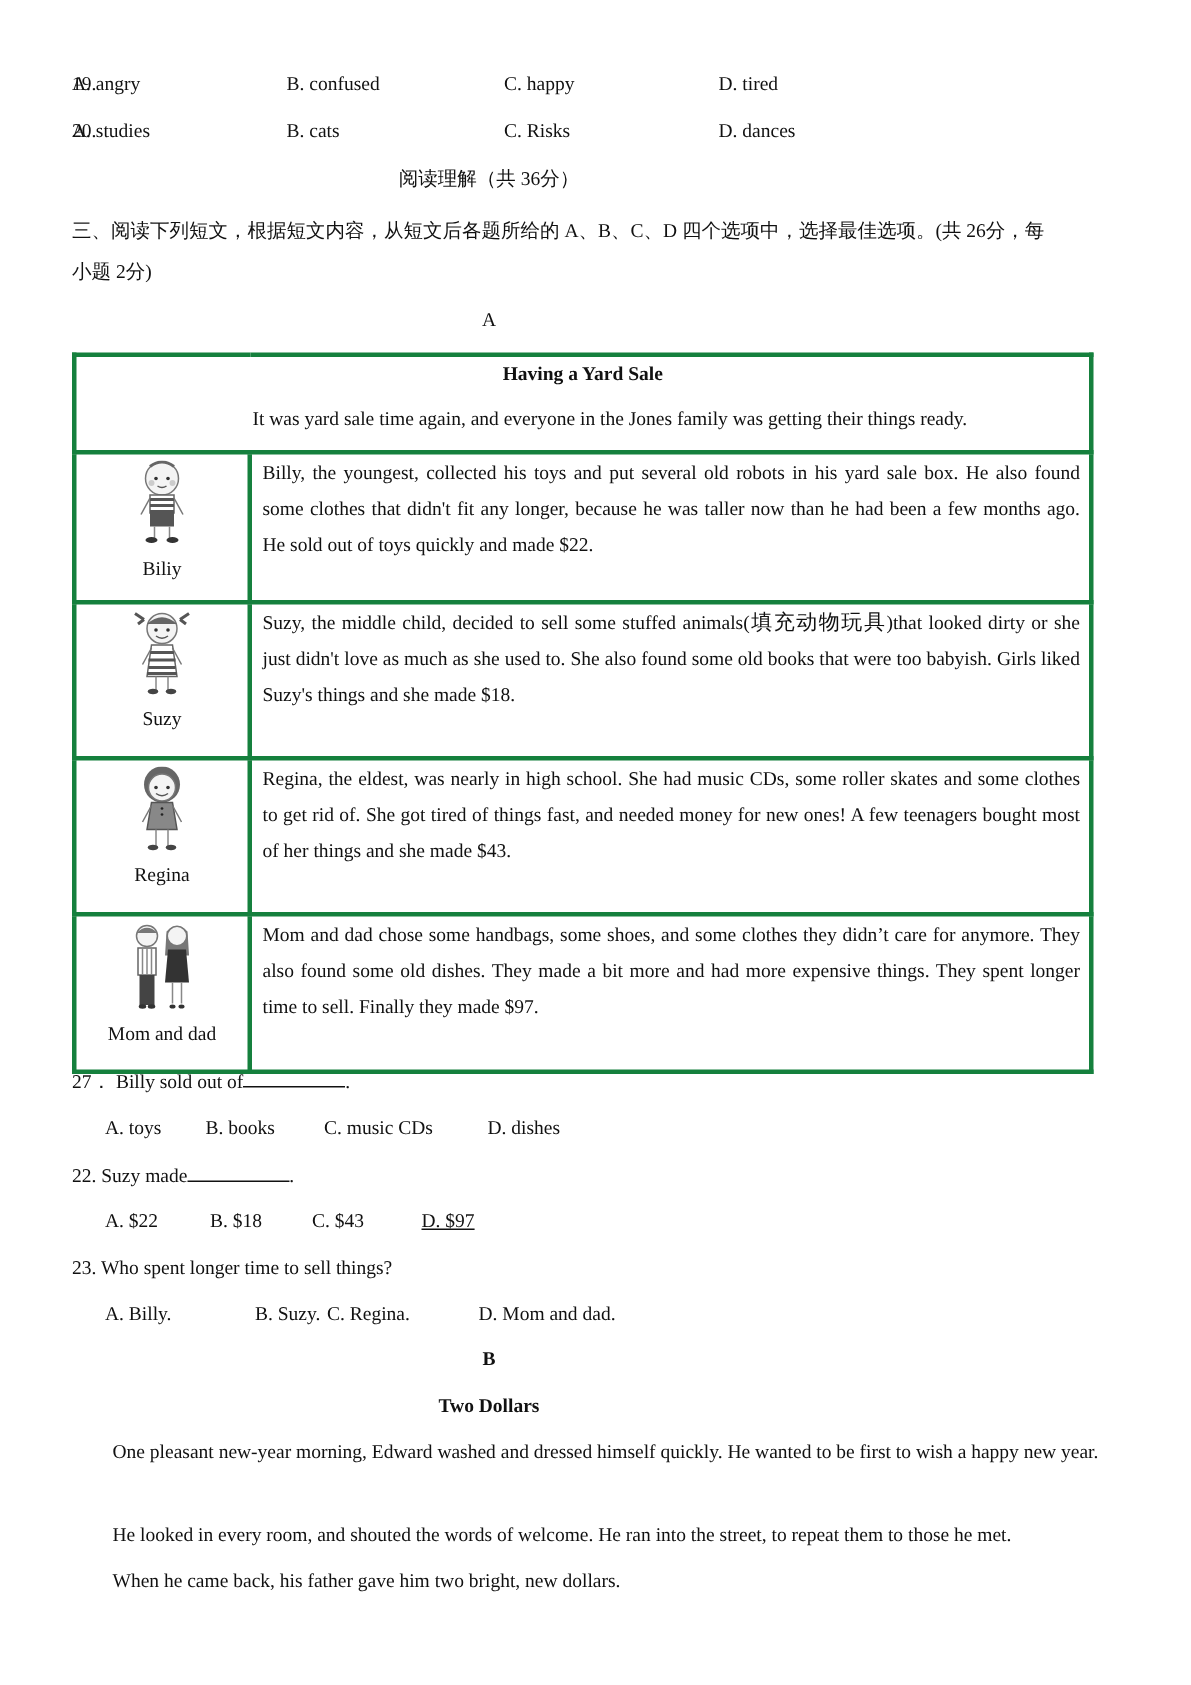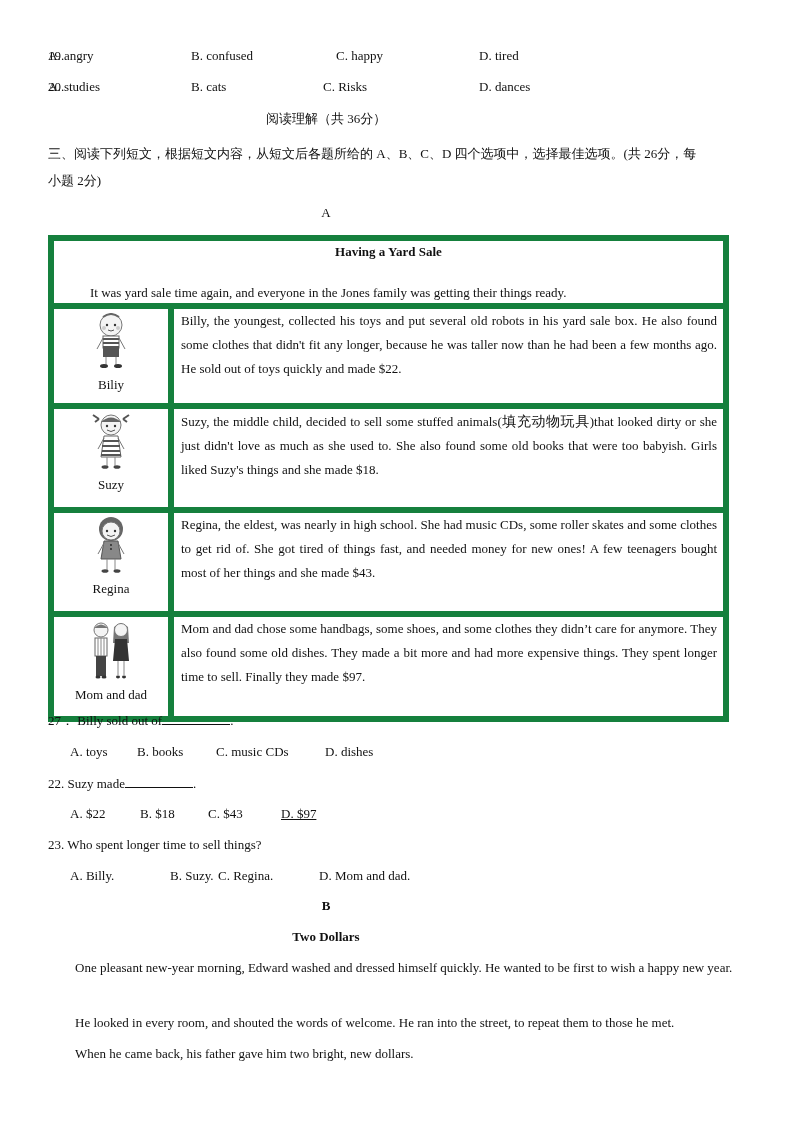--- a/index.html
+++ b/index.html
@@ -6,44 +6,44 @@
   body { width: 794px; height: 1123px; position: relative; overflow: hidden;
          font-family: "Liberation Serif", "DejaVu Serif", serif; color: #111; font-size: 13px; }
   .abs { position: absolute; white-space: nowrap; }
   .opt-row { position: absolute; left: 48px; height: 18px; }
   .opt-row span { position: absolute; top: 0; white-space: nowrap; }
   .center { position: absolute; left: 0; width: 652px; text-align: center; }
   .bold { font-weight: bold; }
   .para { position: absolute; left: 48px; width: 690px; line-height: 24px; }
   .cjk { font-family: "DejaVu Sans", sans-serif; font-size: 14px; }
   table.yard { position: absolute; left: 48px; top: 235px; width: 681px; border-collapse: collapse; }
-  table.yard td { border: 6px solid #15803d; vertical-align: top; padding: 0; }
+  table.yard td { border: 3px solid #15803d; vertical-align: top; padding: 0; }
   .title-cell { height: 62px; }
   .title-cell .t { text-align: center; font-weight: bold; margin-top: 2px; line-height: 18px; }
-  .title-cell .intro { padding-left: 36px; margin-top: 24px; }
+  .title-cell .intro { padding-left: 36px; margin-top: 13px; text-align: center; }
   .pic-cell { width: 114px; text-align: center; }
   .pic-cell svg { display: block; margin: 4px auto 0 auto; }
   .pic-cell .nm { margin-top: 6px; line-height: 16px; }
   .txt-cell { padding: 0 6px 0 7px !important; line-height: 24px; text-align: justify; }
   .blank { display: inline-block; border-bottom: 1px solid #111; width: 68px; height: 12px; vertical-align: baseline; }
   .q { position: absolute; left: 48px; white-space: nowrap; }
 </style>
 </head>
 <body>
 
 <div class="opt-row" style="top:48px;">
   <span style="left:0;"><span>19.</span> <span style="position:static">A. angry</span></span>
   <span style="left:143px;">B. confused</span>
   <span style="left:288px;">C. happy</span>
   <span style="left:431px;">D. tired</span>
 </div>
 <div class="opt-row" style="top:79px;">
   <span style="left:0;"><span>20.</span> <span style="position:static">A. studies</span></span>
   <span style="left:143px;">B. cats</span>
-  <span style="left:275px;">C. Risks</span>
+  <span style="left:288px;">C. Risks</span>
   <span style="left:431px;">D. dances</span>
 </div>
 
 <div class="center" style="top:110px;">阅读理解（共 36分）</div>
 
 <div class="abs" style="left:48px; top:145px;">三、阅读下列短文，根据短文内容，从短文后各题所给的 A、B、C、D 四个选项中，选择最佳选项。(共 26分，每</div>
 <div class="abs" style="left:48px; top:172px;">小题 2分)</div>
 
 <div class="center" style="top:205px;">A</div>
 

